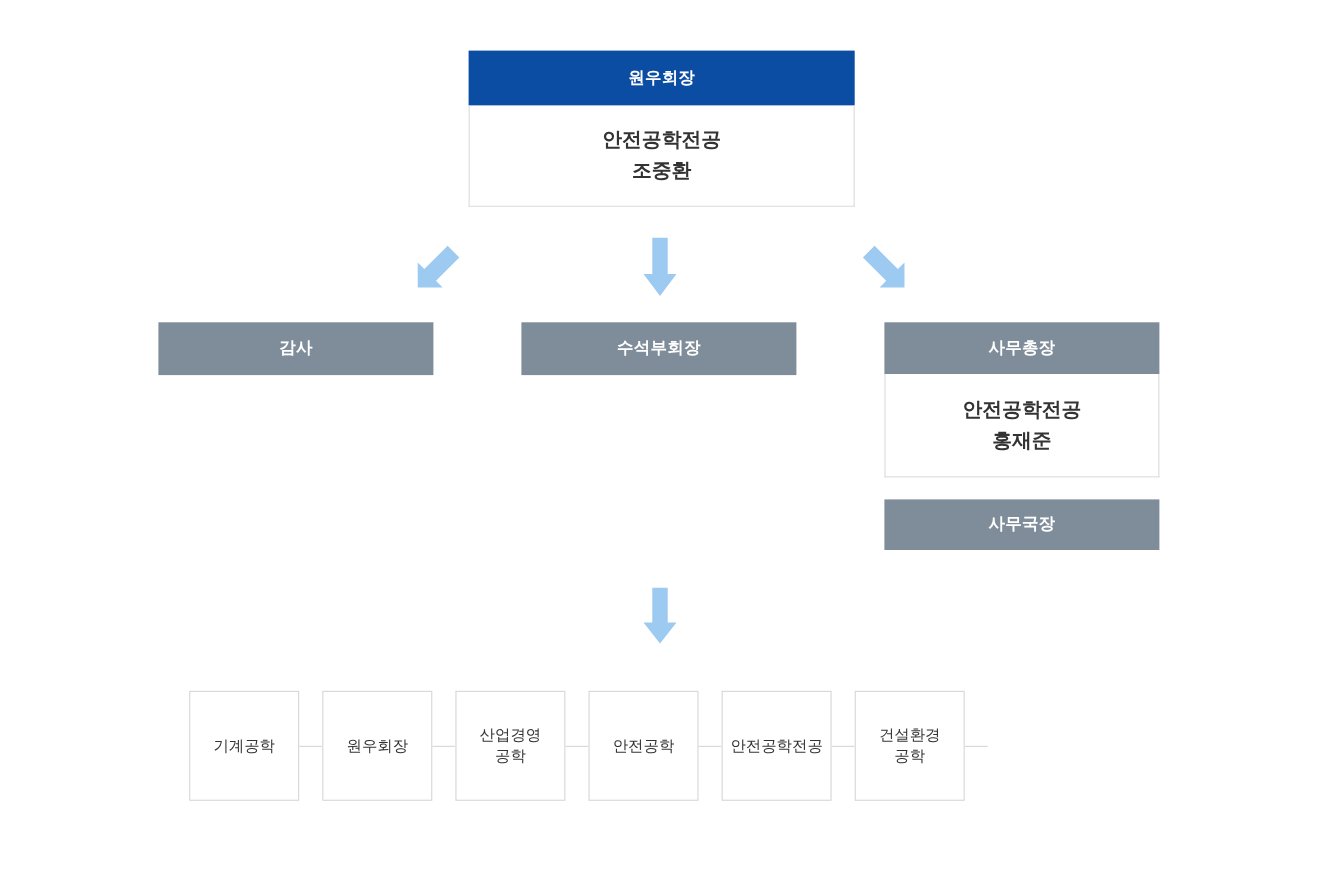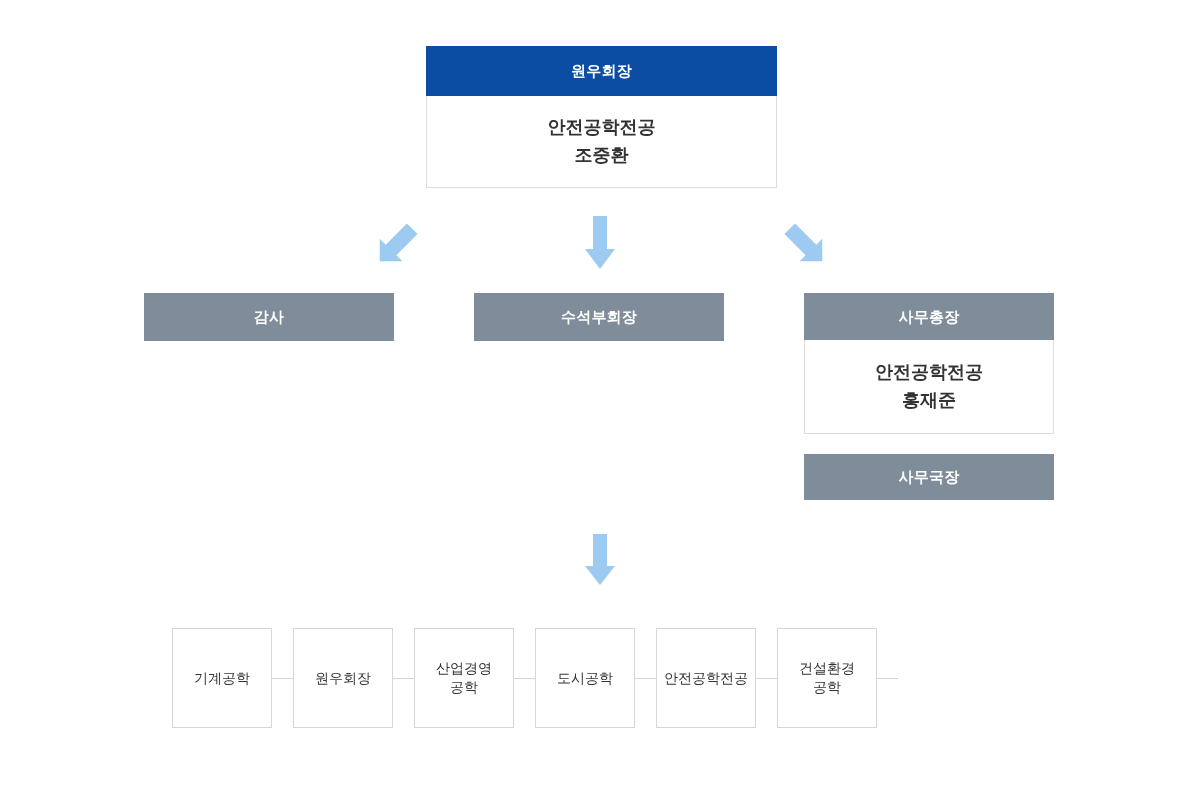--- a/index.html
+++ b/index.html
@@ -210,21 +210,21 @@
       <div class="dept-connector"></div>
       <div class="dept-box">
         <span>원우회장</span>
       </div>
       <div class="dept-connector"></div>
       <div class="dept-box">
         <span>산업경영<br>공학</span>
       </div>
       <div class="dept-connector"></div>
       <div class="dept-box">
-        <span>도시공학</span>
+        <span>안전공학</span>
       </div>
       <div class="dept-connector"></div>
       <div class="dept-box">
         <span>안전공학전공</span>
       </div>
       <div class="dept-connector"></div>
       <div class="dept-box">
         <span>건설환경<br>공학</span>
       </div>
       <div class="dept-connector"></div>

